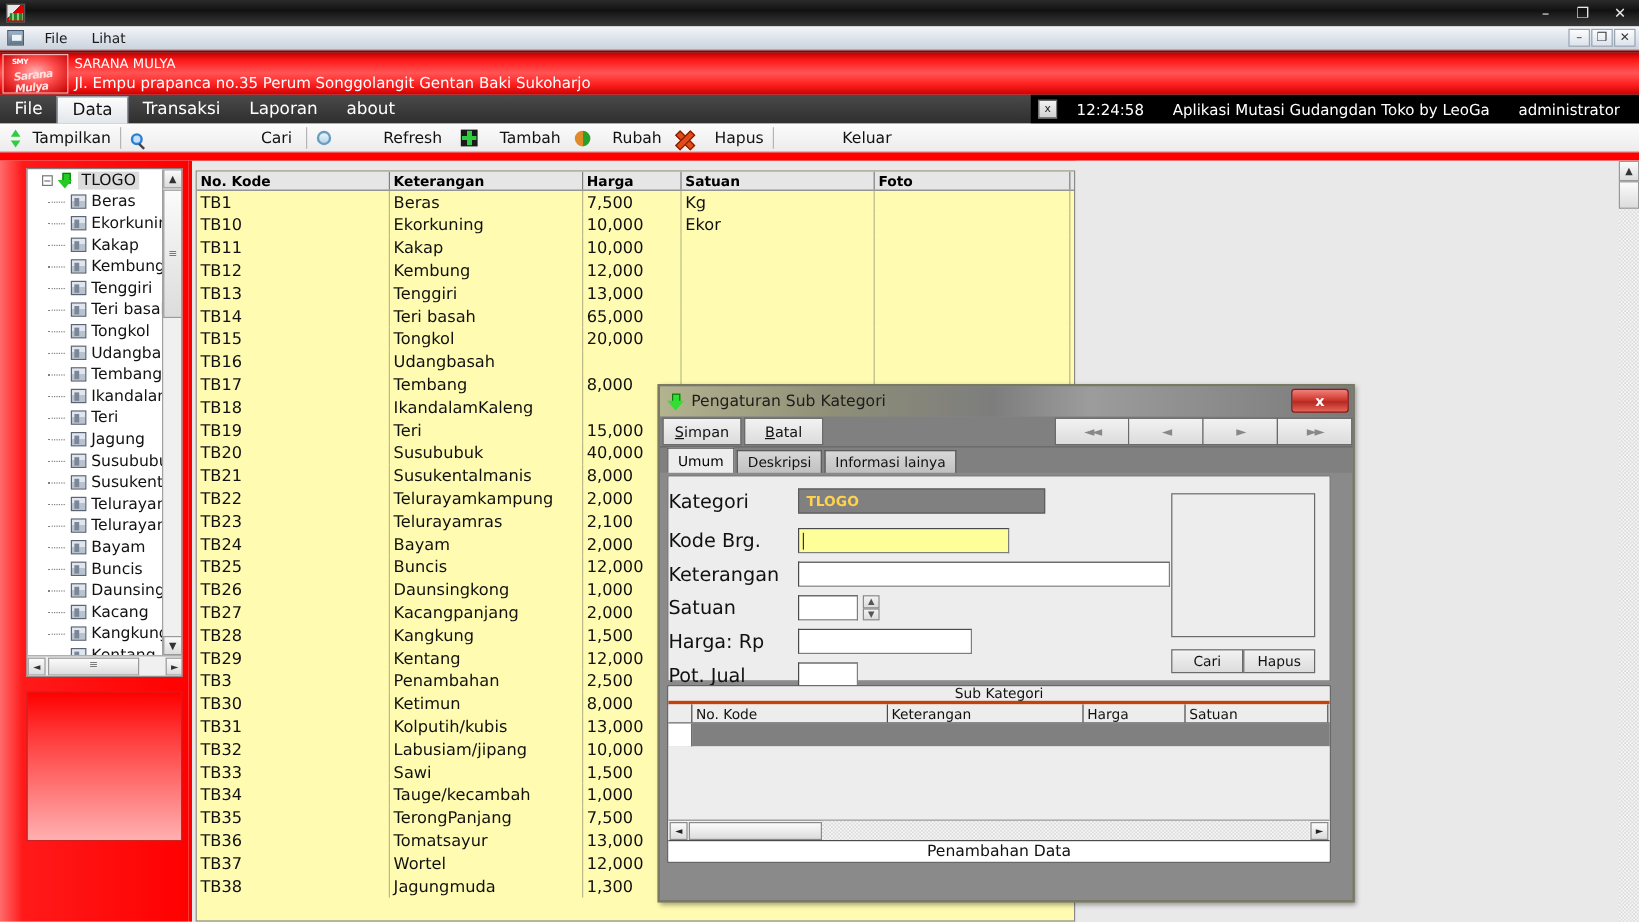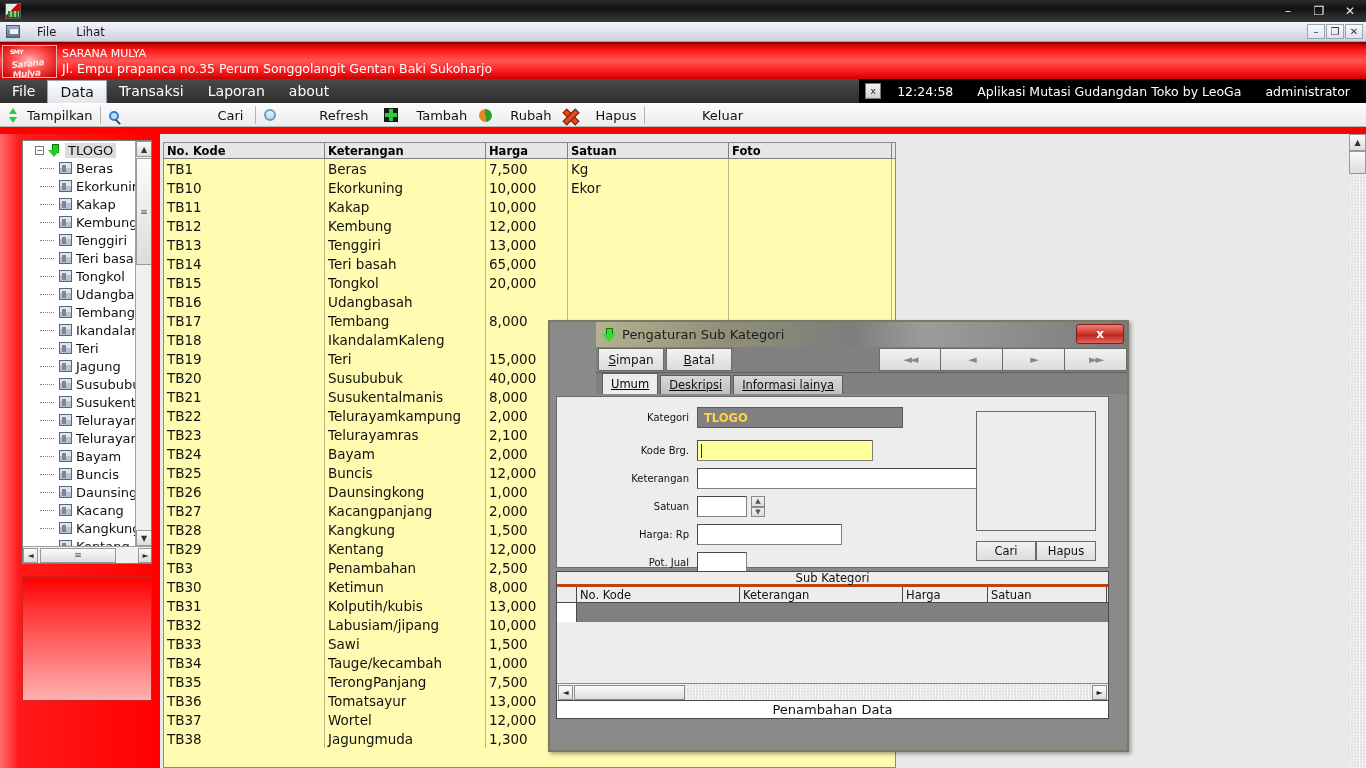--- a/index.html
+++ b/index.html
@@ -171,21 +171,20 @@
   #rightpane{position:absolute;left:897px;top:0;width:469px;height:634px;background:#e9e9e9;}
   #main-vscroll{position:absolute;right:0;top:0;width:17px;height:634px;
     background: repeating-conic-gradient(#f6f6f6 0 25%, #dcdcdc 0 50%) 0 0/3px 3px;}
   #main-vthumb{position:absolute;left:0;top:17px;width:17px;height:23px;background:linear-gradient(to bottom,#fbfbfb,#dcdcdc);border:1px solid #9a9a9a;}
 
   
   #dialog{
     position:absolute;left:548px;top:186px;width:581px;height:432px;
     border:2px solid #7a7a64; background:#8a8a8a;
     box-shadow:2px 2px 4px rgba(0,0,0,.35);
-    padding-left:46px;
   }
   #dlg-title{
     height:25px;width:100%;
     background:linear-gradient(to right,#b3b38f 0%,#8f8f78 25%,#7d7d7d 48%,#9c9c9c 62%,#7a7a7a 100%);
     display:flex;align-items:center;position:relative;
   }
   #dlg-title .dico{width:14px;height:14px;margin:0 6px 0 6px;position:relative;flex:none;}
   #dlg-title .dico::before{content:"";position:absolute;left:4px;top:0;width:5px;height:7px;background:#33dd33;border:1px solid #0a7a0a;}
   #dlg-title .dico::after{content:"";position:absolute;left:0;top:6px;border-left:7px solid transparent;border-right:7px solid transparent;border-top:8px solid #33dd33;}
   #dlg-title .dttl{font-size:13px;color:#1d1d1d;}
@@ -199,29 +198,29 @@
   .dbtn{
     width:66px;margin:1px 0 1px 2px;background:linear-gradient(to bottom,#f2f2f2,#dcdcdc);
     border:1px solid #6a6a6a;font-size:12px;color:#111;display:flex;align-items:center;justify-content:center;
   }
   .dbtn u{text-decoration:underline;}
   #navgroup{margin-left:auto;display:flex;height:100%;}
   .navbtn{width:62px;margin:1px 0;background:linear-gradient(to bottom,#f2f2f2,#dcdcdc);
     border:1px solid #6a6a6a;border-left:none;display:flex;align-items:center;justify-content:center;color:#888;font-size:11px;letter-spacing:-2px;}
   .navbtn:first-child{border-left:1px solid #6a6a6a;}
 
-  #tabrow{display:flex;height:21px;background:#808080;align-items:flex-end;padding-left:6px;text-decoration:underline;}
+  #tabrow{display:flex;height:21px;background:#808080;align-items:flex-end;padding-left:6px;}
   .tab{height:19px;background:#8a8a8a;border:1px solid #5c5c5c;border-bottom:none;
        padding:0 8px;font-size:11.5px;color:#111;display:flex;align-items:center;margin-right:2px;
        background:linear-gradient(to bottom,#d8d8d8,#c0c0c0);}
   .tab.active{background:#ededed;height:21px;color:#000;}
 
   #tabbody{position:absolute;left:6px;top:74px;width:553px;height:172px;background:#ededed;border:1px solid #6a6a6a;}
   .frow{display:flex;align-items:center;margin-top:7px;}
-  .flabel{width:108px;text-align:right;padding-right:8px;font-size:10px;color:#111;margin-left:32px;}
+  .flabel{width:108px;padding-right:8px;font-size:16px;color:#111;}
   .finput{height:21px;background:#fff;border:1px solid #7f7f7f;border-top-color:#4a4a4a;border-left-color:#4a4a4a;}
   .finput.gray{background:#808080;color:#ffd24d;font-weight:bold;font-size:11.5px;display:flex;align-items:center;padding-left:6px;border:1px solid #5c5c5c;}
   .finput.yellow{background:#ffff99;position:relative;}
   .finput.yellow::after{content:"";position:absolute;left:3px;top:3px;width:1px;height:14px;background:#333;}
   .spin{width:14px;height:21px;margin-left:4px;display:flex;flex-direction:column;}
   .spin div{flex:1;background:linear-gradient(to bottom,#f2f2f2,#dcdcdc);border:1px solid #8a8a8a;display:flex;align-items:center;justify-content:center;font-size:7px;color:#555;}
   #photobox{position:absolute;right:12px;top:14px;width:120px;height:120px;background:#ededed;border:1px solid #6a6a6a;}
   #photobtns{position:absolute;right:12px;top:144px;width:120px;height:20px;display:flex;}
   .pbtn{flex:1;background:linear-gradient(to bottom,#f2f2f2,#dcdcdc);border:1px solid #6a6a6a;font-size:11.5px;color:#111;display:flex;align-items:center;justify-content:center;}
 

